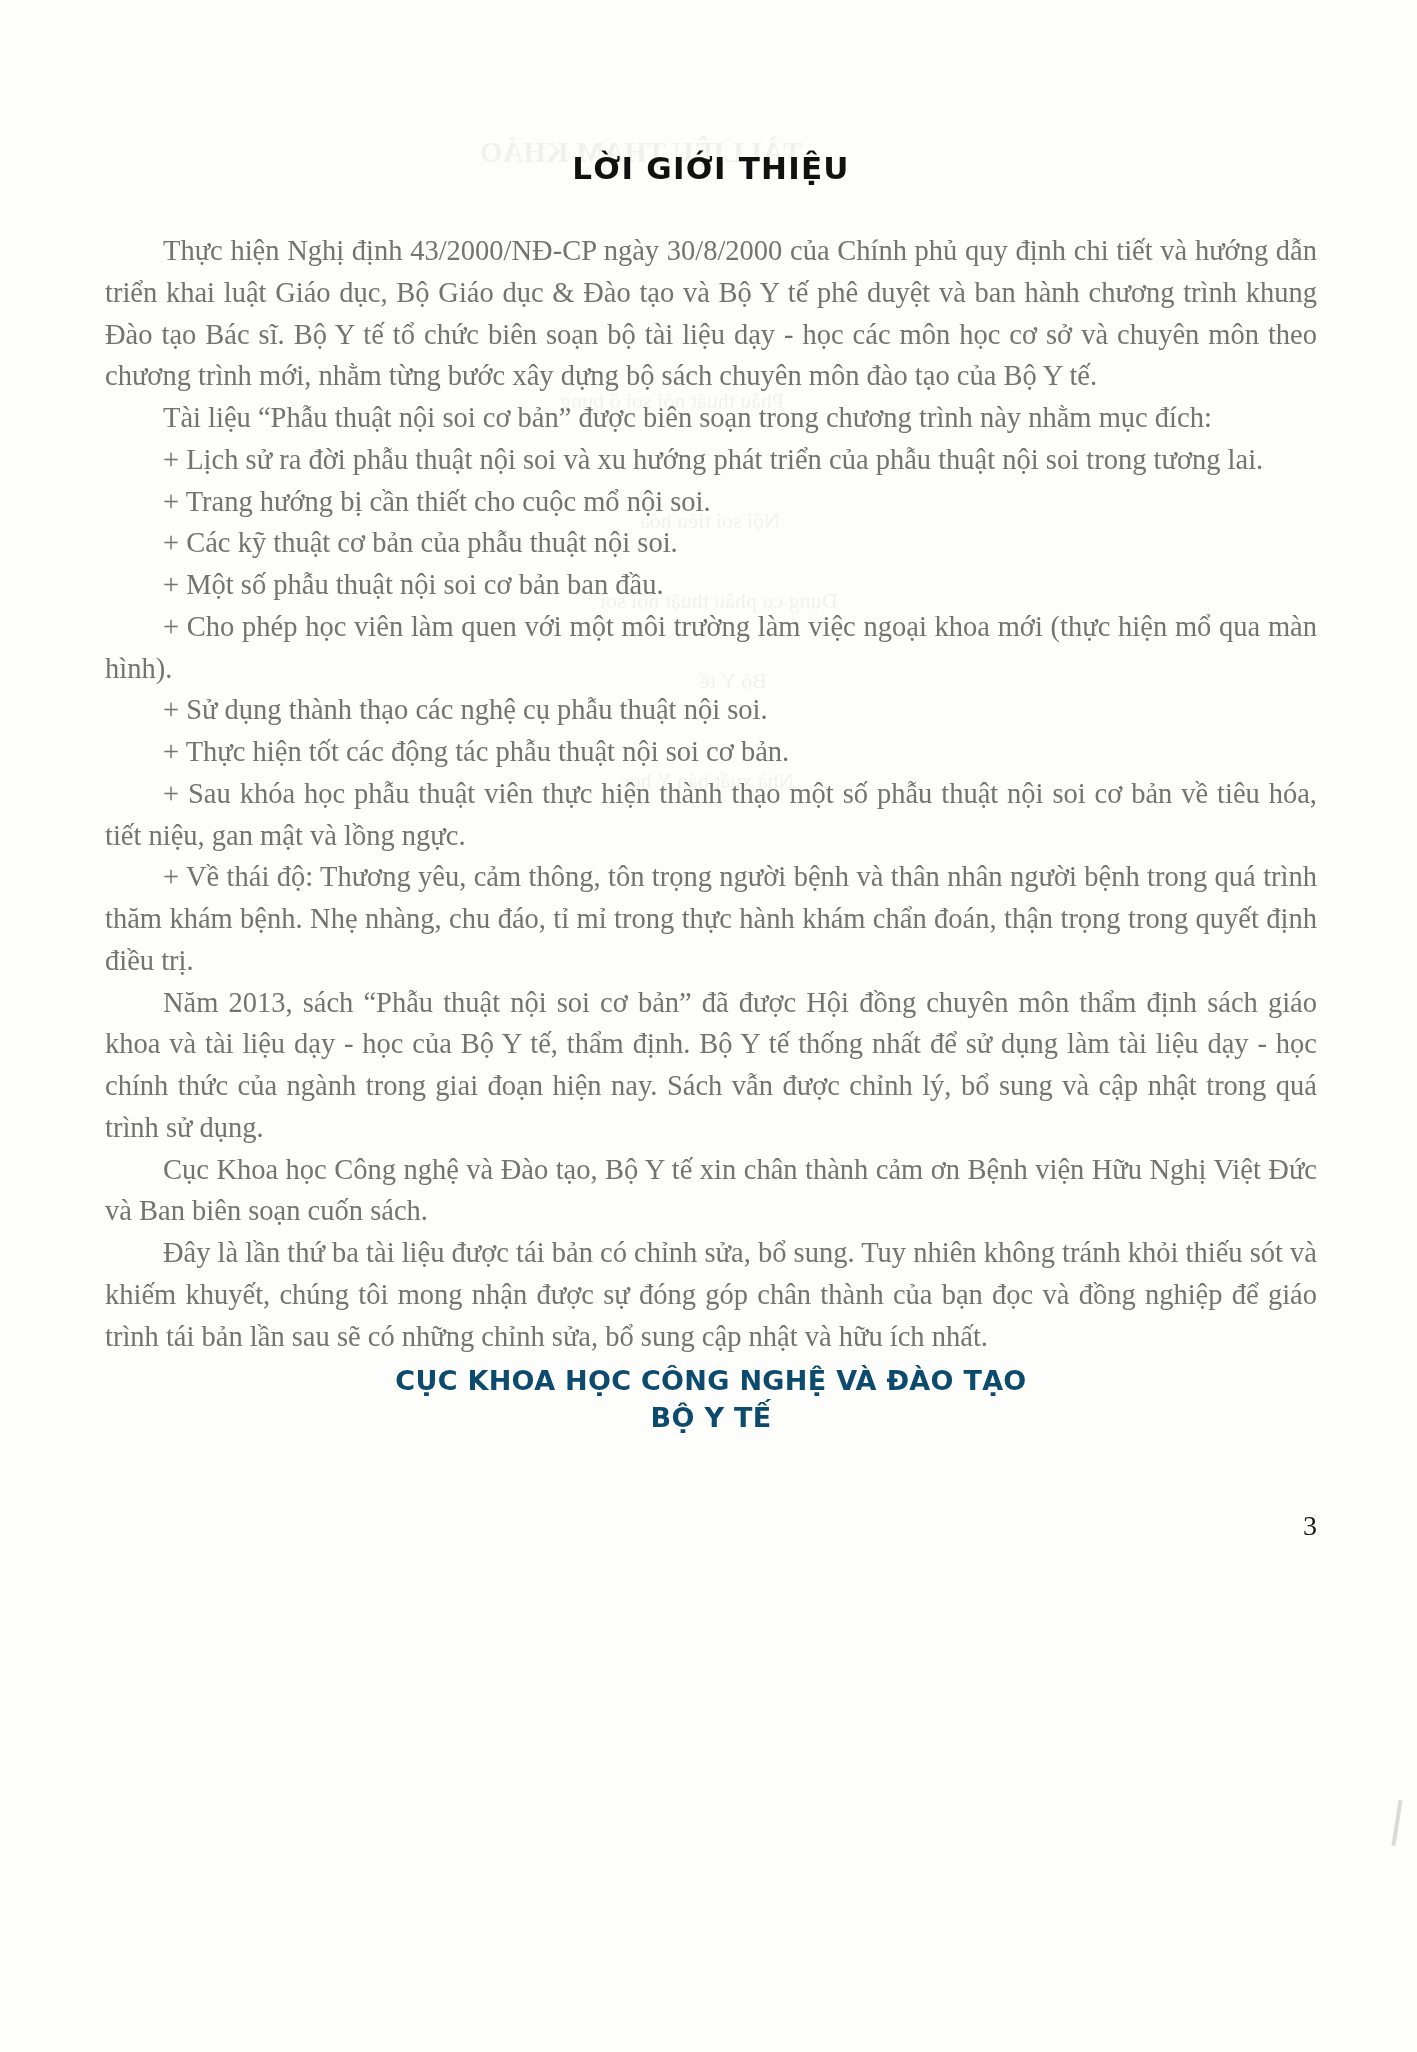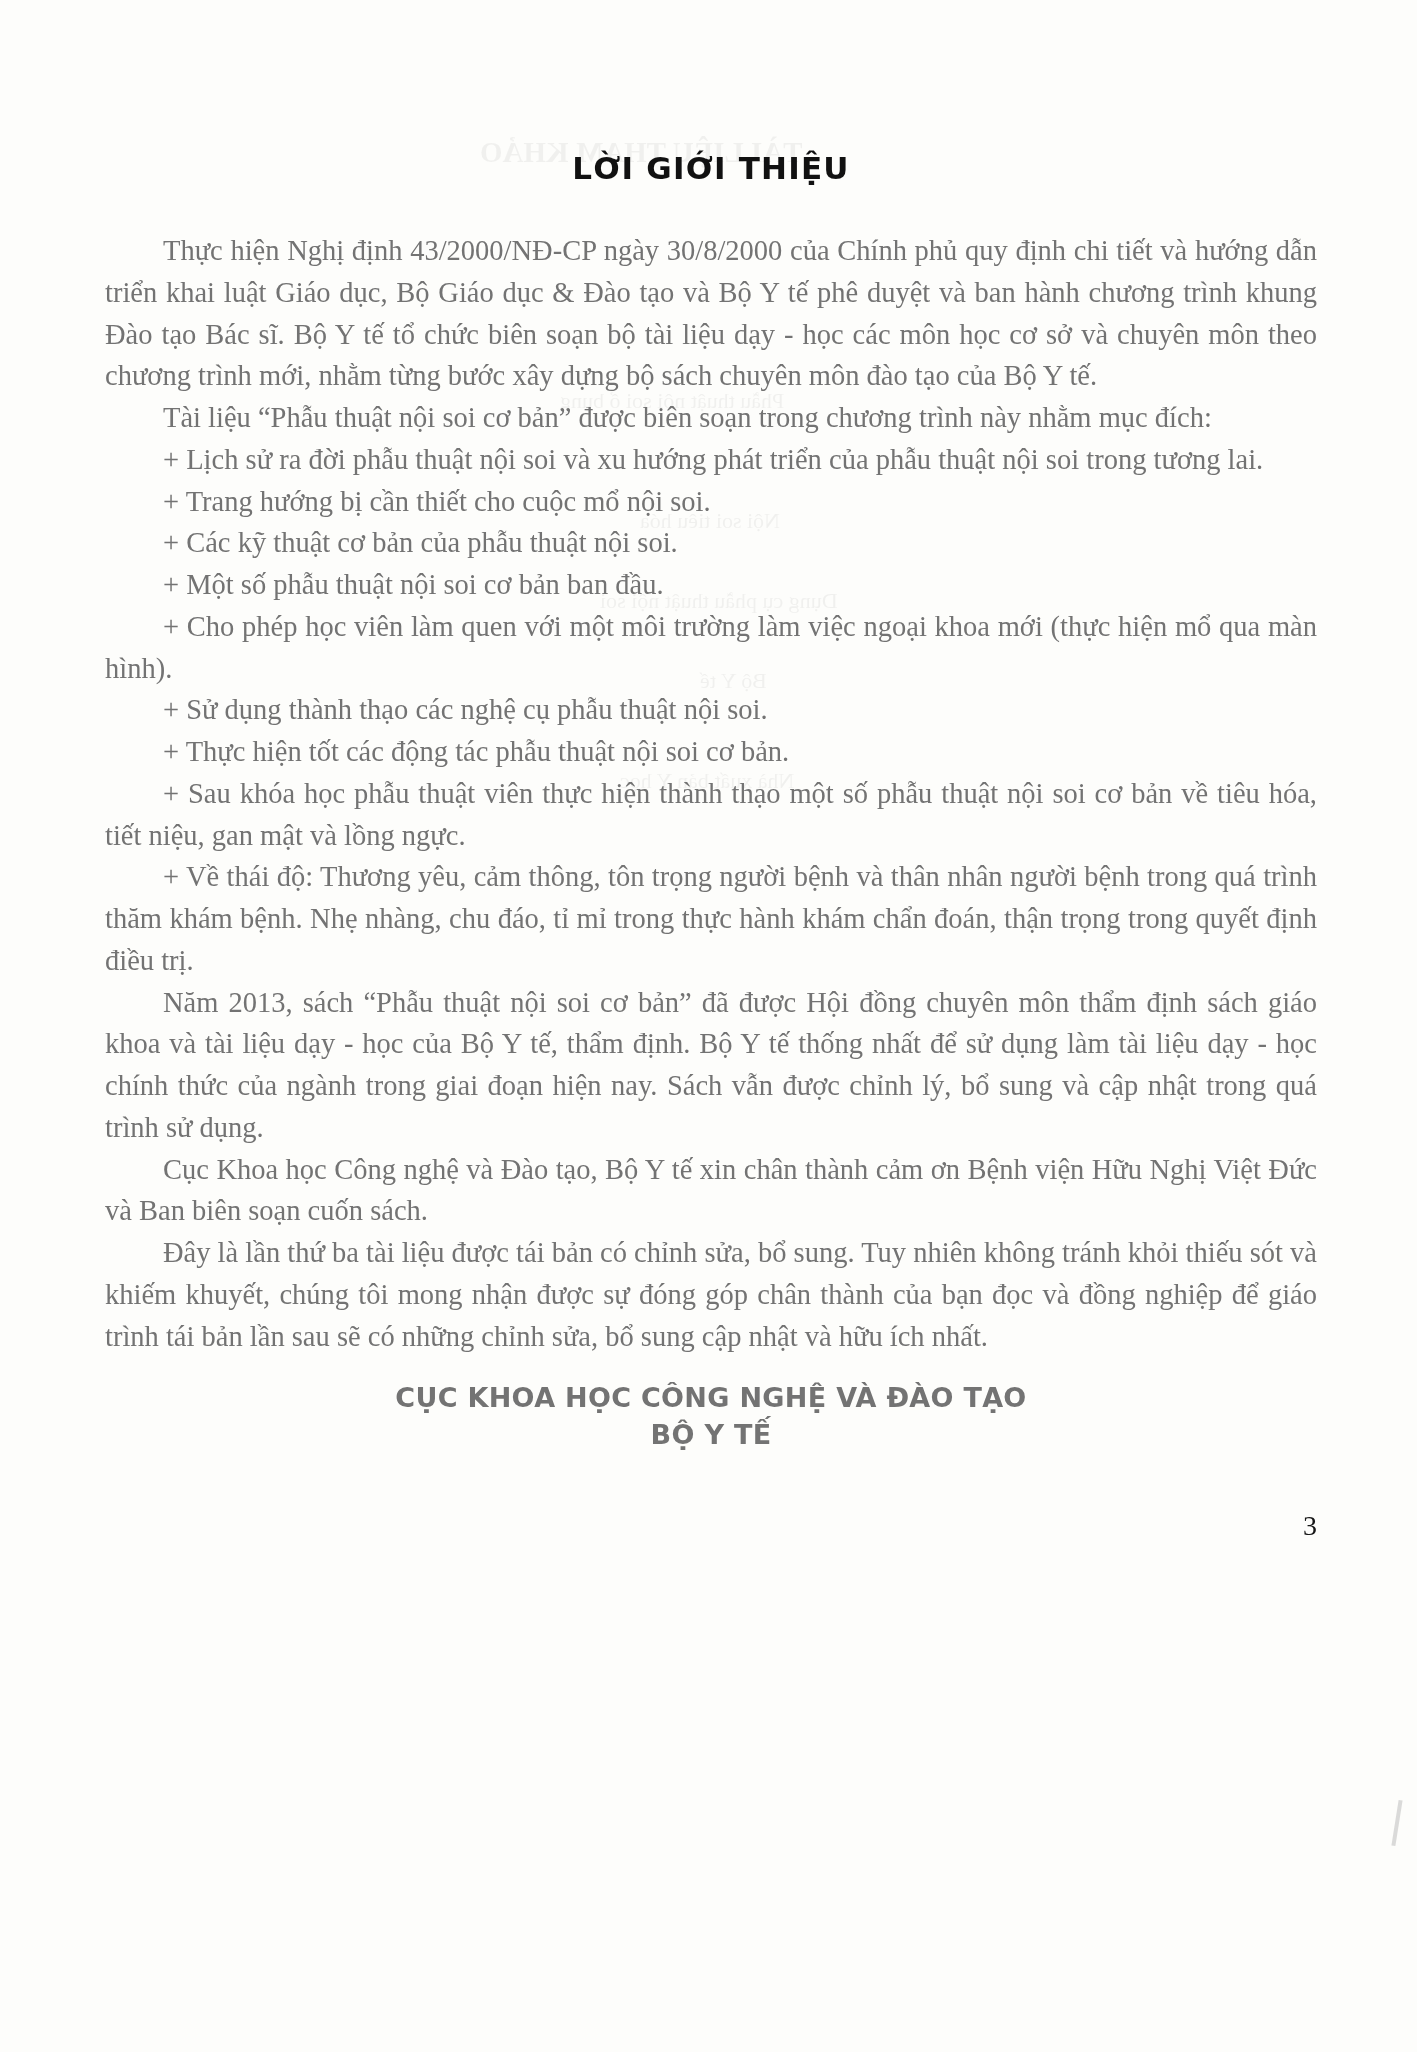--- a/index.html
+++ b/index.html
@@ -60,28 +60,28 @@
   p.first {
     margin-top: 44px;
   }
   p.indent {
     text-indent: 58px;
   }
   p.bullet {
     text-indent: 58px;
   }
   .signature {
-    margin-top: 23px;
+    margin-top: 6px;
     text-align: center;
     font-family: "DejaVu Sans", sans-serif;
     font-weight: bold;
     font-size: 27px;
     line-height: 1.35;
     letter-spacing: 0.3px;
-    color: #737373;
+    color: #0c4a6e;
   }
   .sig-line-2 {
     display: block;
   }
   .page-number {
     position: absolute;
     right: 0;
     bottom: 118px;
     font-size: 28px;
     font-family: "Liberation Serif", serif;

